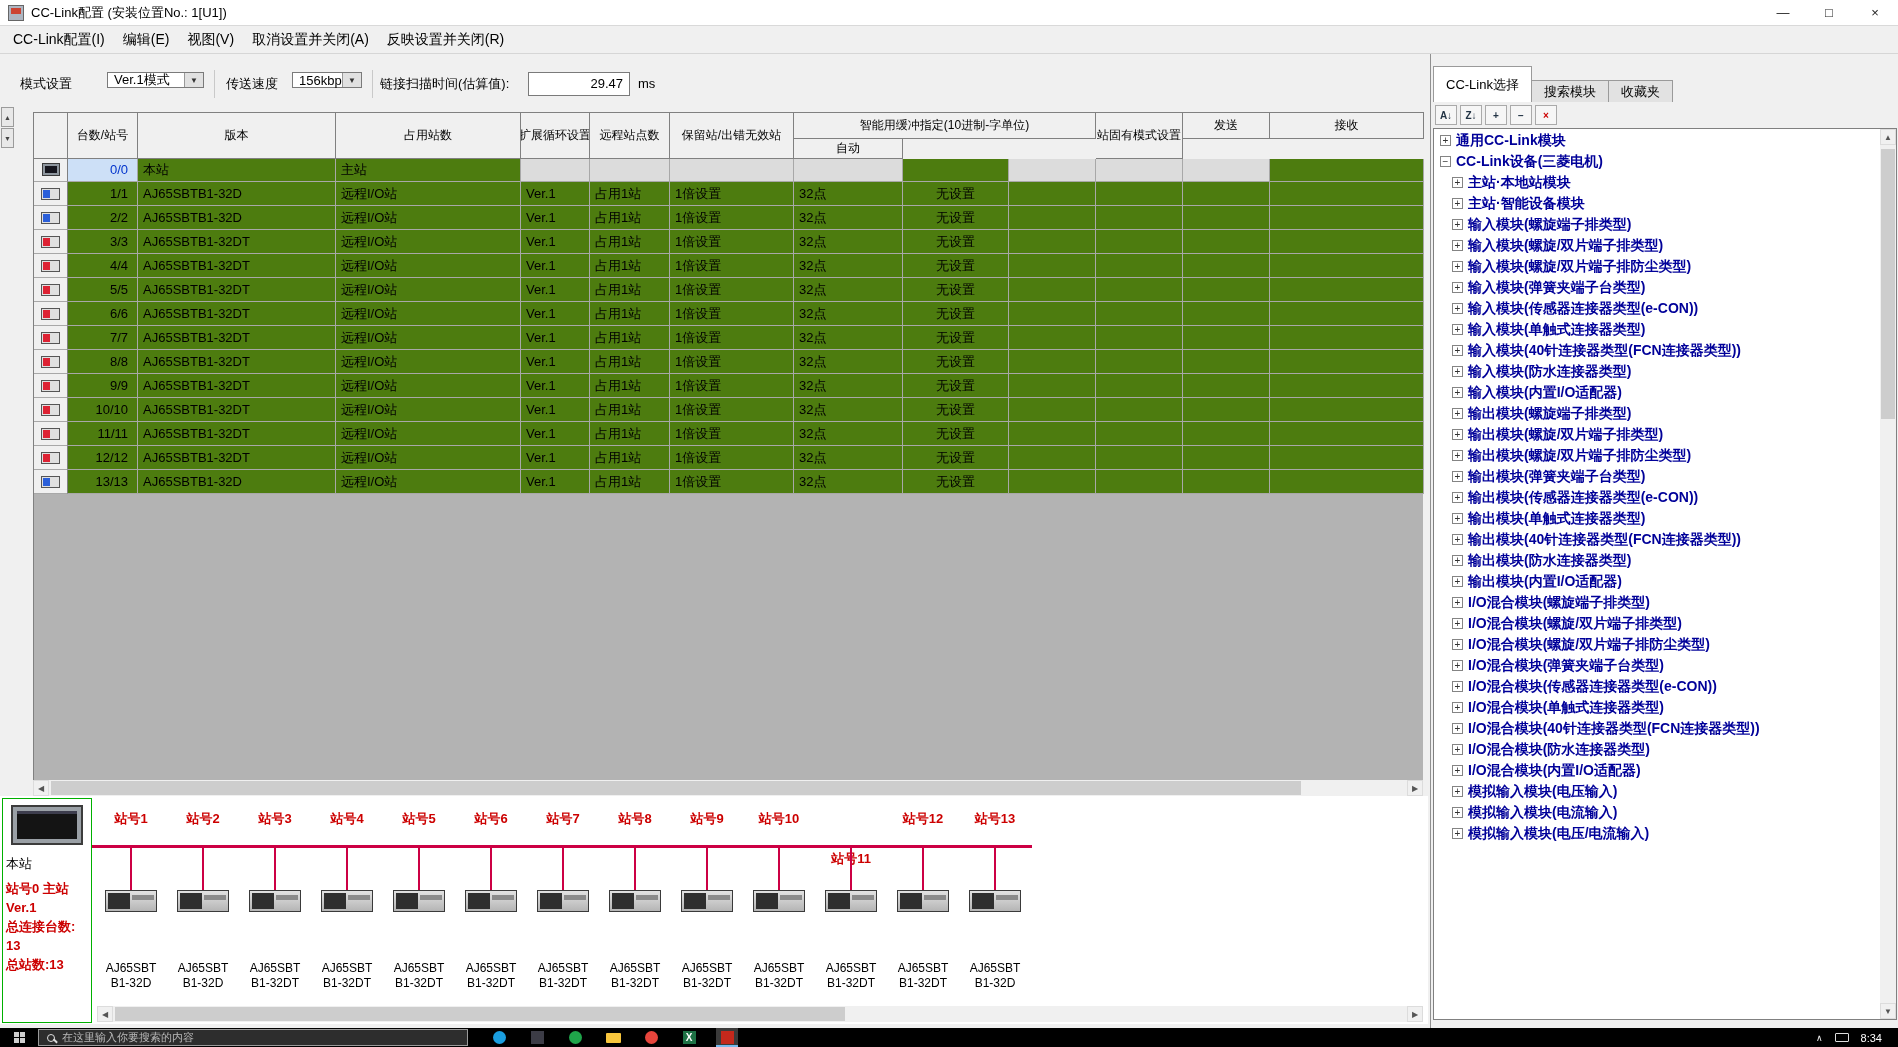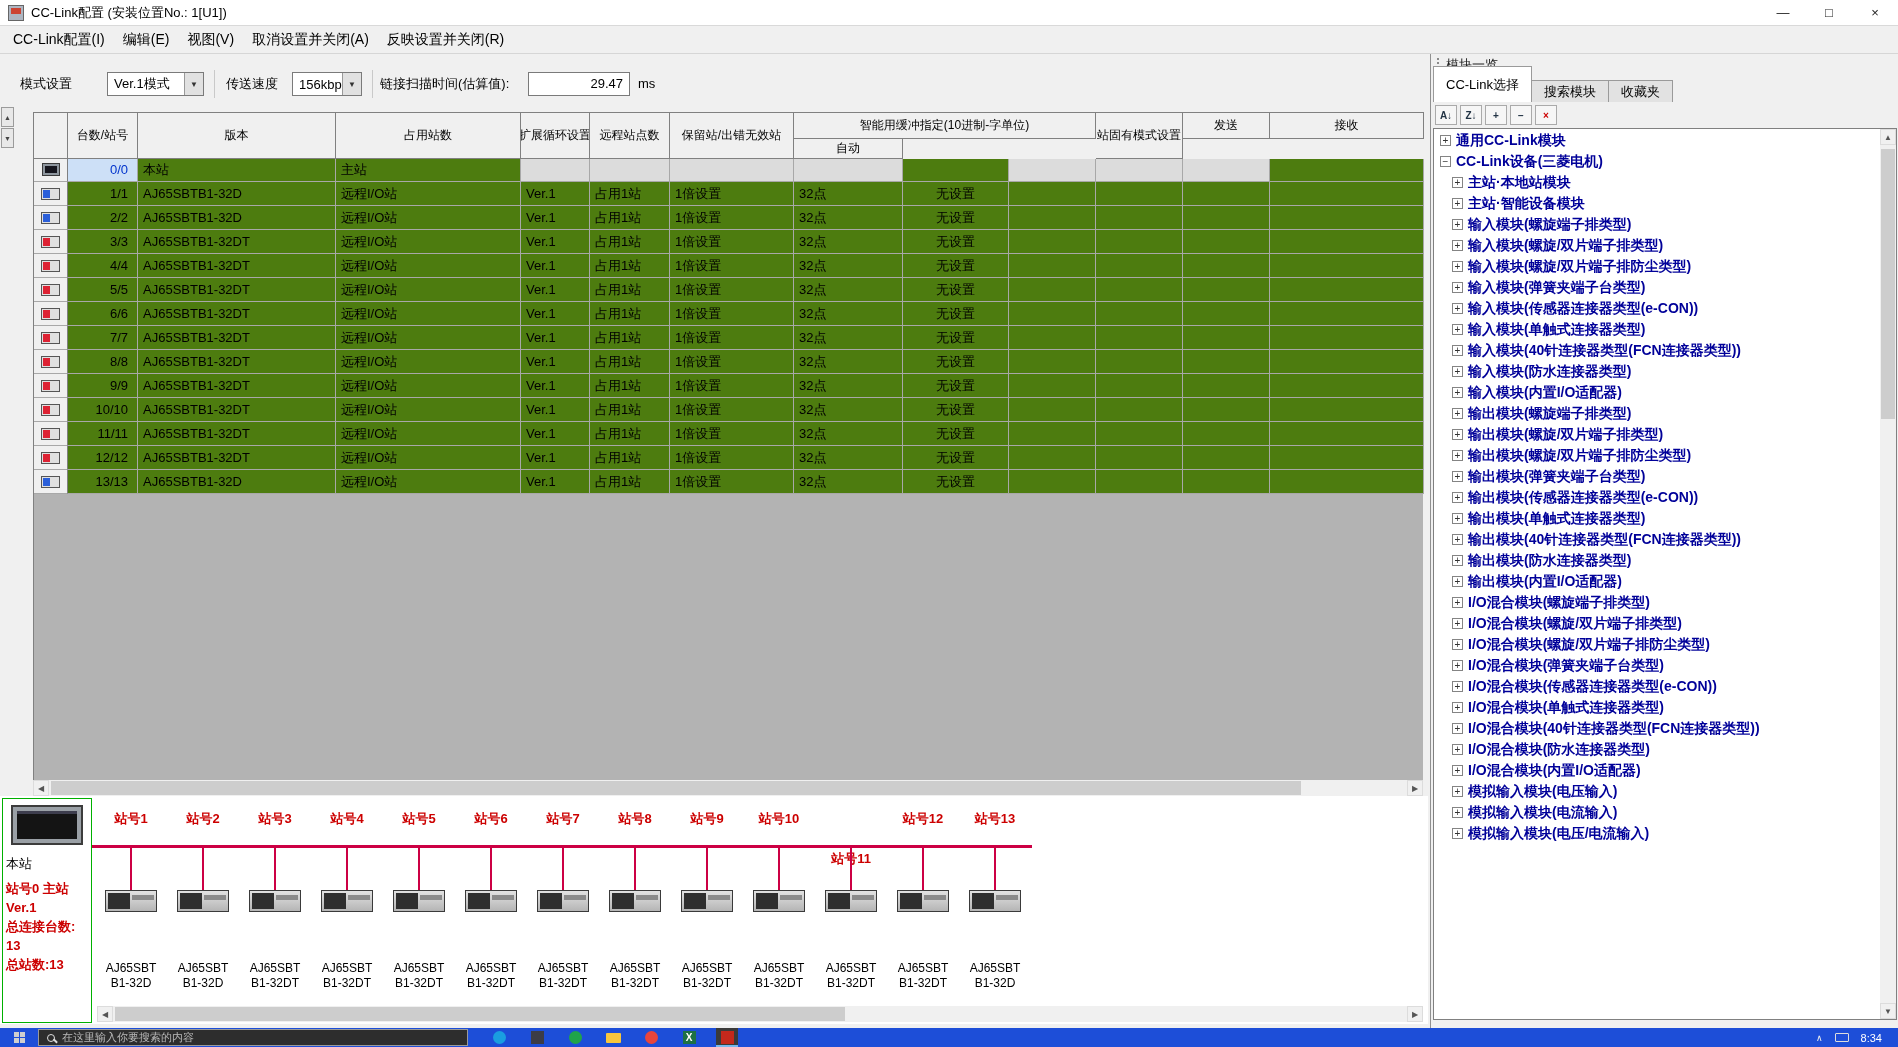--- a/index.html
+++ b/index.html
@@ -14,21 +14,21 @@
   #title-text{font-size:13px;color:#000}
   #win-controls{margin-left:auto;display:flex;height:100%}
   .win-btn{width:46px;height:100%;display:flex;align-items:center;justify-content:center;font-size:13px;color:#222}
 
   
   #menubar{position:absolute;left:0;top:26px;width:1898px;height:28px;background:#f0f0f0;border-bottom:1px solid #d6d6d6;display:flex;align-items:center;padding-left:4px;z-index:25}
   .menu-item{font-size:14px;padding:0 9px;height:100%;display:flex;align-items:center;color:#000}
 
   
   .lbl{position:absolute;font-size:13px;line-height:24px;color:#000;white-space:nowrap}
-  .combo{position:absolute;height:24px;background:#fff;border:1px solid #7a7a7a;display:flex;align-items:center;font-size:13px;padding-left:6px;white-space:nowrap}
+  .combo{position:absolute;height:16px;background:#fff;border:1px solid #7a7a7a;display:flex;align-items:center;font-size:13px;padding-left:6px;white-space:nowrap}
   .combo .arrow-btn{margin-left:auto;width:19px;height:100%;background:#e1e1e1;border-left:1px solid #999;display:flex;align-items:center;justify-content:center;font-size:8px;color:#333}
   .vsep{position:absolute;width:1px;background:#c9c9c9;top:70px;height:28px}
   #scan-box{position:absolute;left:528px;top:72px;width:102px;height:24px;border:1px solid #7a7a7a;background:#fff;font-size:13px;text-align:right;padding:0 6px;line-height:22px}
 
   
   .scroll-btn{position:absolute;left:1px;width:13px;height:20px;background:#e8e8e8;border:1px solid #9b9b9b;font-size:7px;color:#444;display:flex;align-items:center;justify-content:center}
 
   
   #thead{position:absolute;left:33px;top:112px;display:grid;grid-template-columns:var(--cols);grid-template-rows:26px 20px;background:#f0f0f0;border-left:1px solid var(--hgrid);border-top:1px solid var(--hgrid);z-index:5}
   .hcell{border-right:1px solid var(--hgrid);border-bottom:1px solid var(--hgrid);display:flex;align-items:center;justify-content:center;font-size:12px;text-align:center;line-height:13px;overflow:hidden;padding:0 2px;white-space:nowrap}
@@ -89,21 +89,21 @@
   .ptool{width:22px;height:20px;border:1px solid #aaa;background:#f6f6f6;font-size:10px;font-weight:700;color:#234;display:flex;align-items:center;justify-content:center;margin-right:3px}
   #tree-box{position:absolute;left:2px;top:74px;width:464px;height:892px;background:#fff;border:1px solid #808080;overflow:hidden}
   #tree{position:absolute;left:0;top:1px;width:447px;overflow:hidden}
   .tree-item{height:21px;display:flex;align-items:center;white-space:nowrap;overflow:hidden}
   .lvl0{padding-left:6px}.lvl1{padding-left:18px}
   .expander{width:11px;height:11px;border:1px solid #848484;background:#fff;color:#333;font-size:10px;line-height:9px;text-align:center;margin-right:5px;flex:none}
   .tree-label{font-size:14px;font-weight:700;color:var(--navy)}
   #tree-scroll{right:0;top:0;height:100%}
 
   
-  #taskbar{position:absolute;left:0;top:1028px;width:1898px;height:19px;background:#1d4ed8;display:flex;align-items:center;overflow:hidden;z-index:40}
+  #taskbar{position:absolute;left:0;top:1028px;width:1898px;height:19px;background:#000000;display:flex;align-items:center;overflow:hidden;z-index:40}
   #start-button{width:38px;height:100%;display:flex;align-items:center;justify-content:center;flex:none}
   .winlogo{width:11px;height:11px;display:grid;grid-template-columns:5px 5px;grid-template-rows:5px 5px;gap:1px}
   .winlogo span{background:#cfcfcf}
   #search-box{width:430px;height:17px;background:#2d2d2d;border:1px solid #9a9a9a;display:flex;align-items:center;padding-left:8px;gap:7px;flex:none}
   .mag{width:8px;height:8px;border:1.5px solid #ddd;border-radius:50%;position:relative;flex:none}
   .mag::after{content:'';position:absolute;width:5px;height:1.5px;background:#ddd;transform:rotate(45deg);right:-4px;bottom:-1px}
   #search-text{font-size:11px;color:#b8b8b8;white-space:nowrap}
   #task-icons{display:flex;align-items:center;gap:16px;margin-left:20px}
   .task-btn{width:22px;height:19px;display:flex;align-items:center;justify-content:center}
   .task-btn.active{background:#3a3a3a;box-shadow:inset 0 -2px 0 #76b9ed}
@@ -531,24 +531,20 @@
   <div class="hscroll" style="left:97px;top:210px;width:1326px">
     <div class="sb-btn">◀</div>
     <div class="sb-track">
         <div class="sb-thumb" style="left:2px;width:730px"></div>
       </div>
     <div class="sb-btn">▶</div>
   </div>
 </div>
 
 <div id="module-panel">
-  <div id="panel-header">
-    <span class="drag-dots"></span>
-    <span id="panel-title">模块一览</span>
-  </div>
   <div id="panel-tabs">
       <div class="ptab active">CC-Link选择</div>
       <div class="ptab">搜索模块</div>
       <div class="ptab">收藏夹</div>
     </div>
   <div id="panel-toolbar">
       <div class="ptool">A↓</div>
       <div class="ptool">Z↓</div>
       <div class="ptool">+</div>
       <div class="ptool">−</div>

